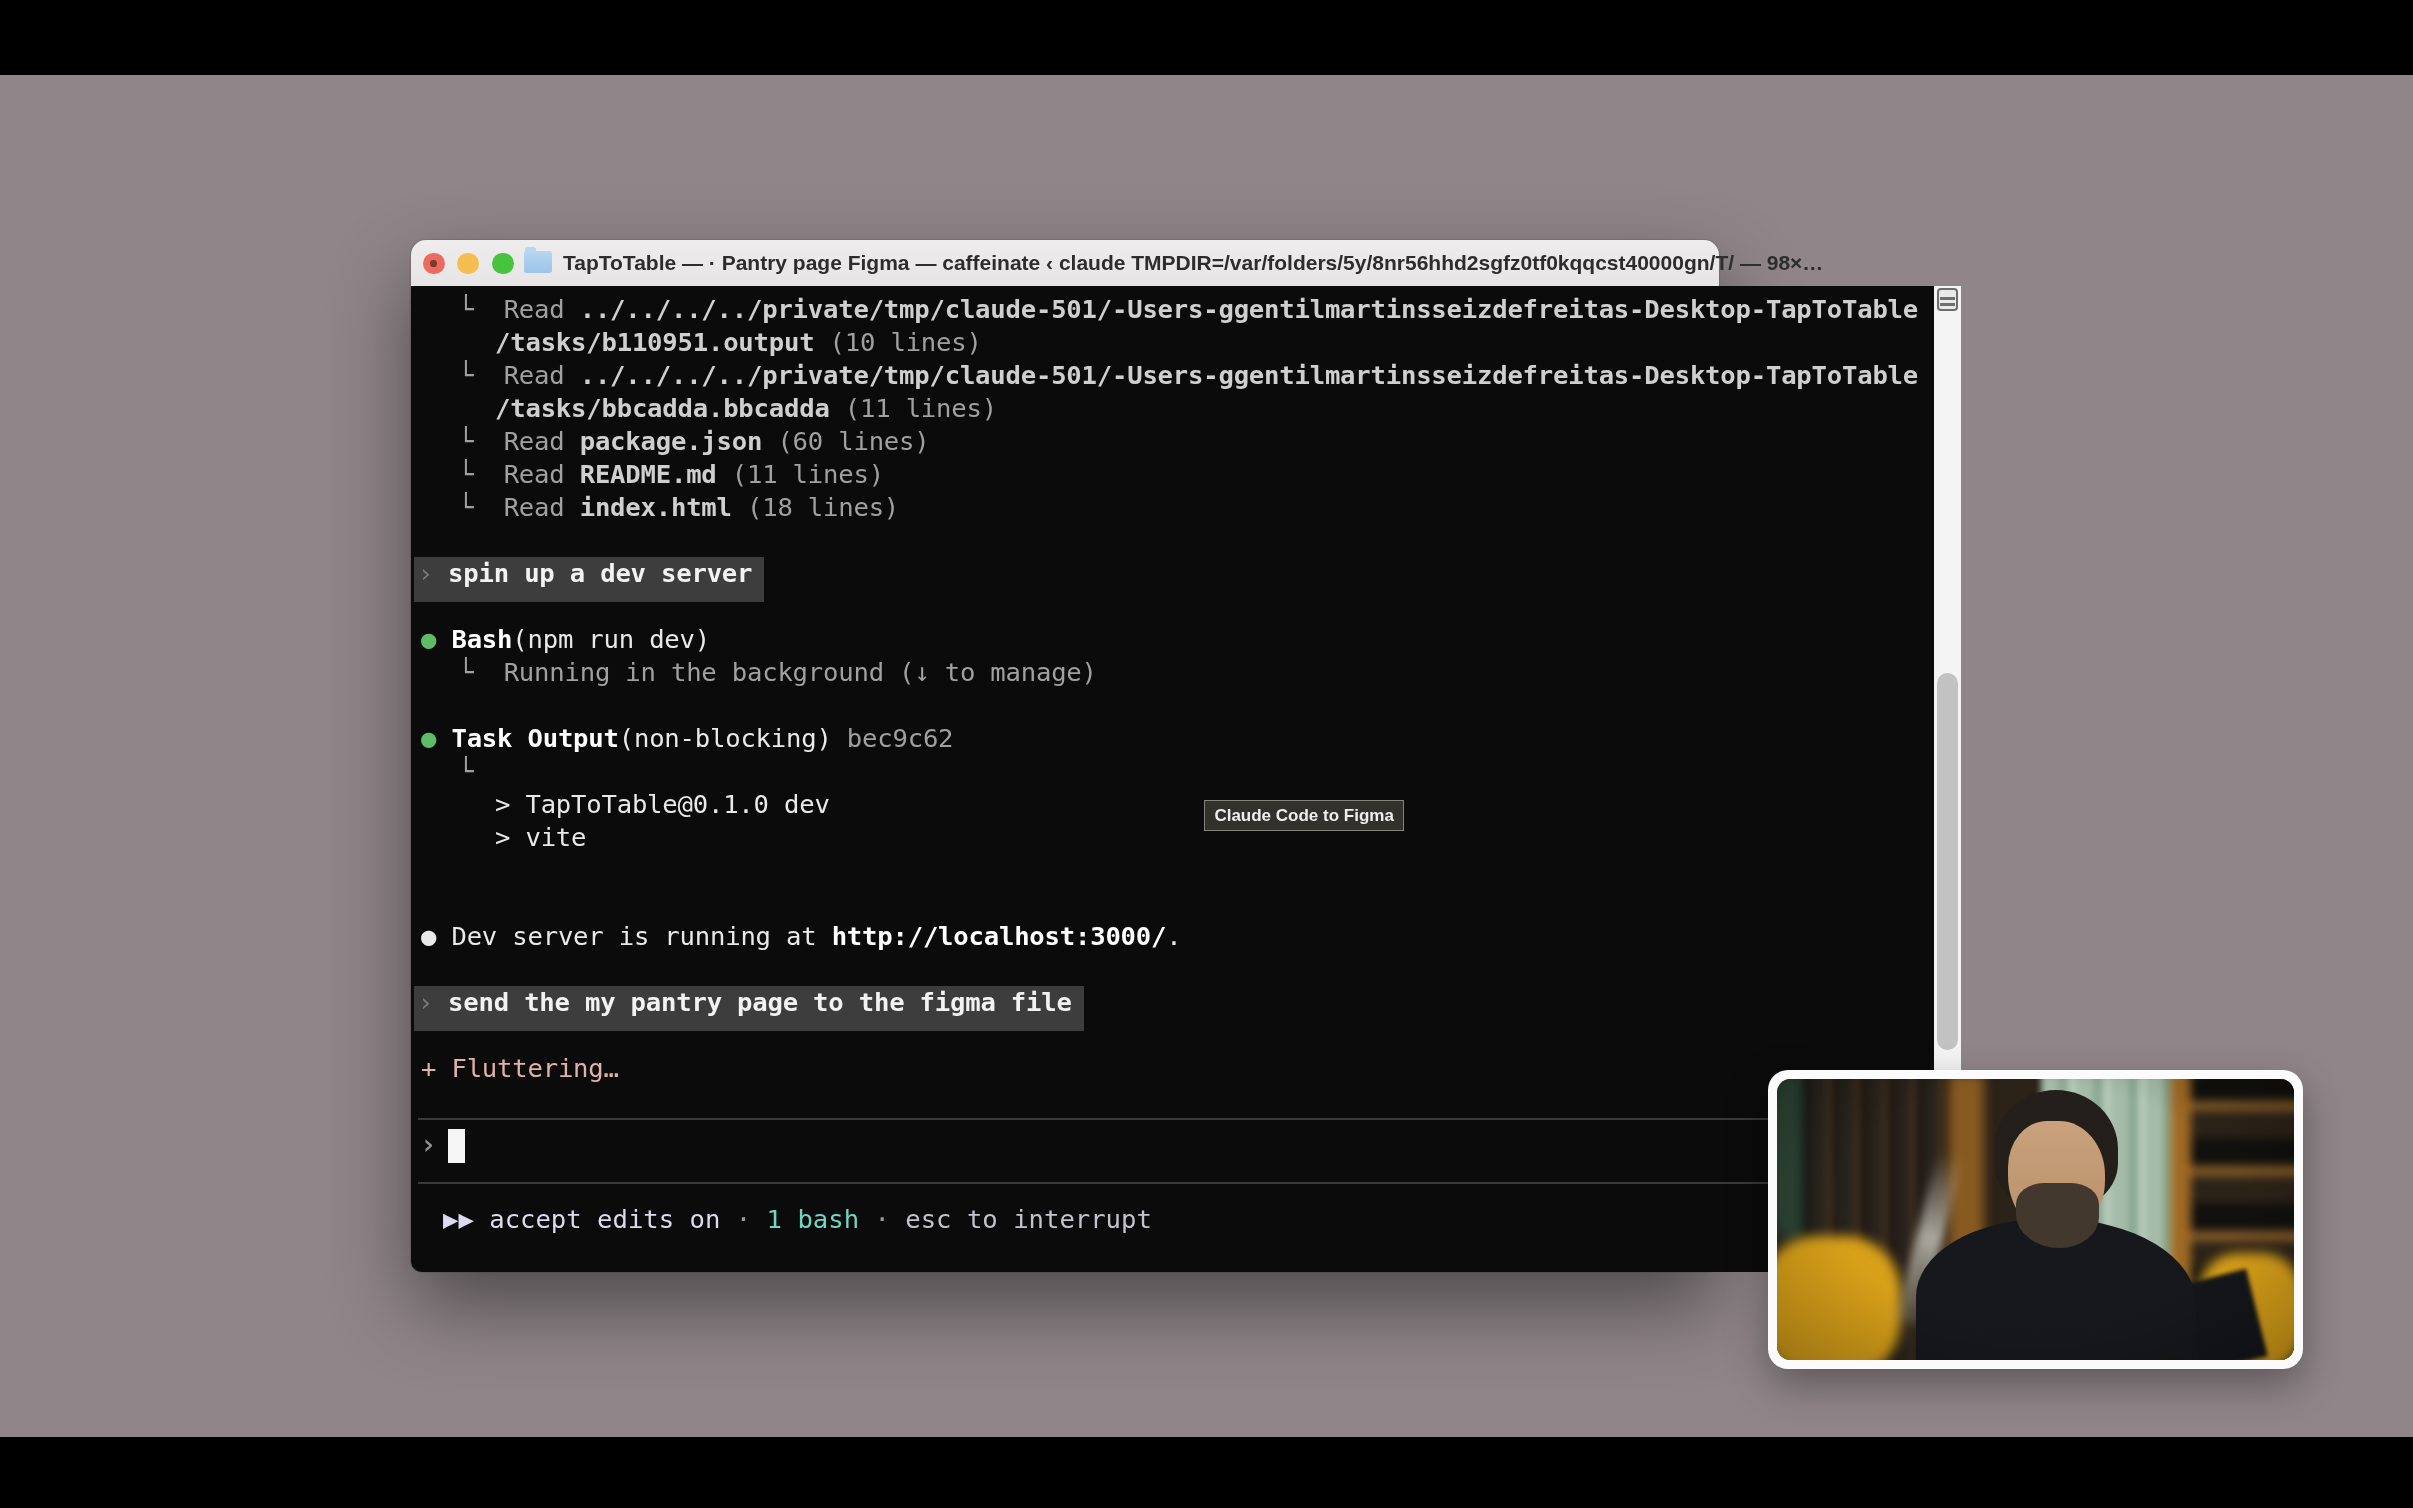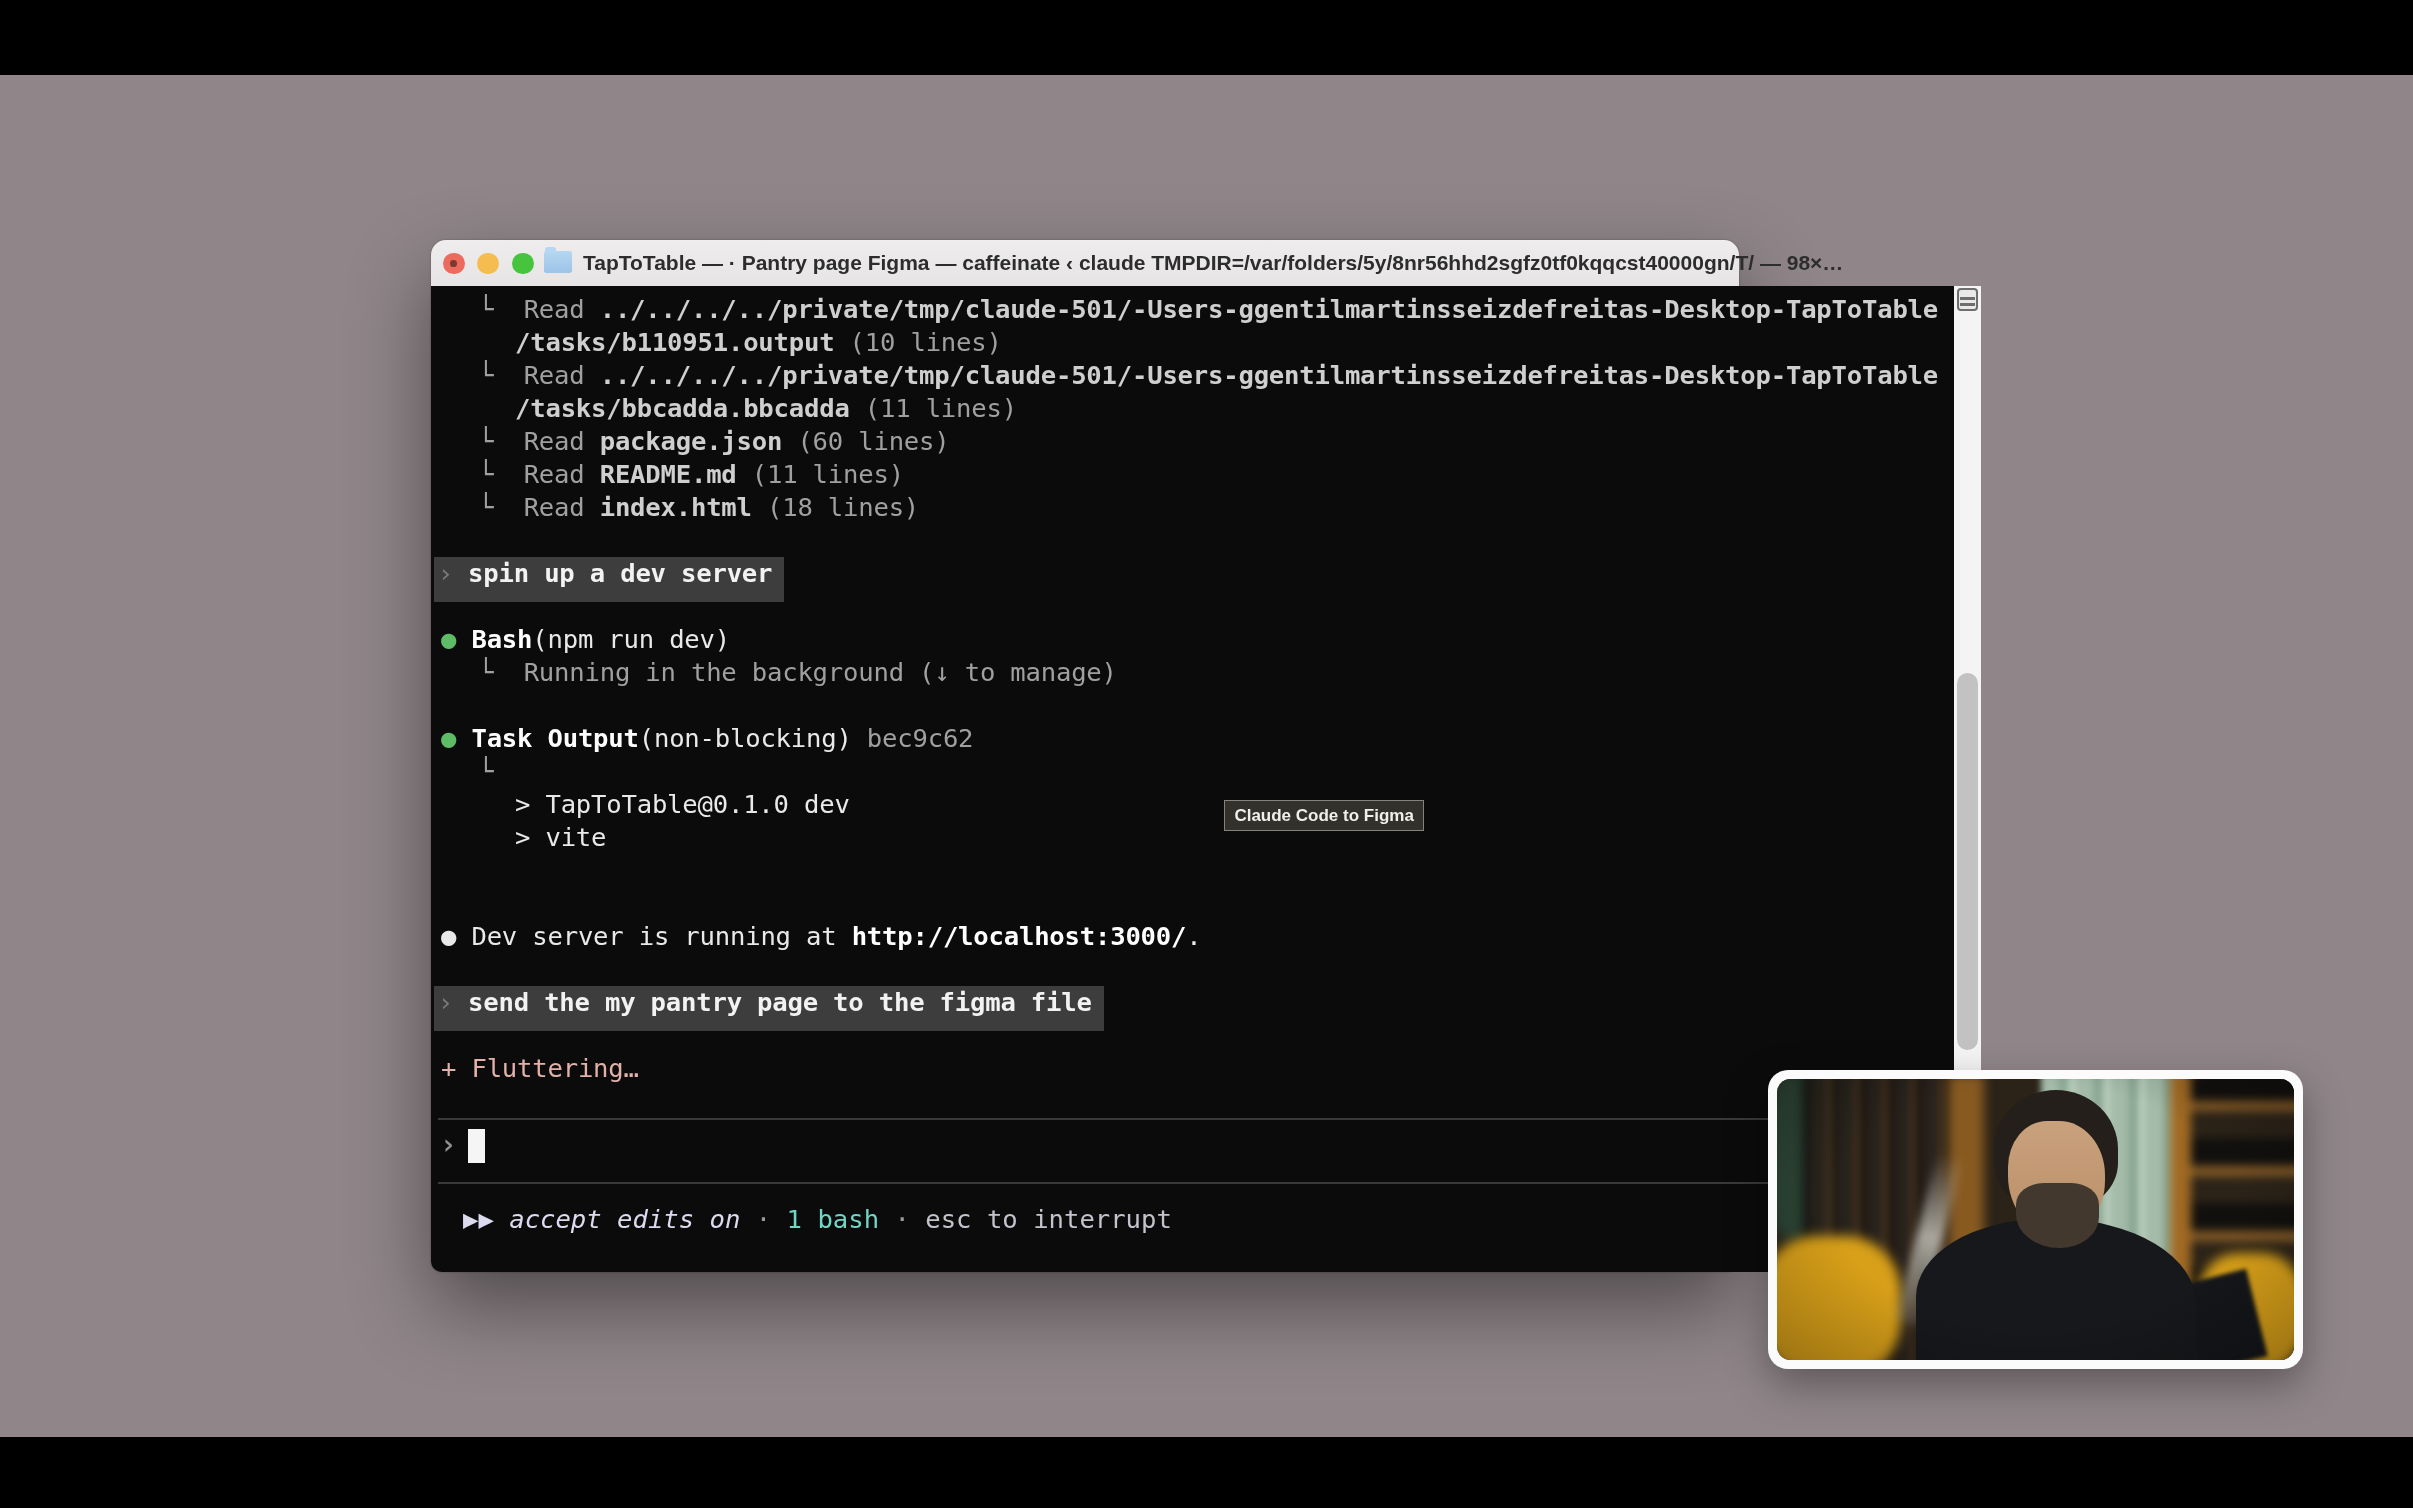--- a/index.html
+++ b/index.html
@@ -4,21 +4,21 @@
 <style>
   html,body{margin:0;padding:0;background:#000;}
   .stage{position:relative;width:2413px;height:1508px;overflow:hidden;
          font-family:"DejaVu Sans Mono",monospace;background:var(--c-letterbox,#000);}
   .letterbox{position:absolute;left:0;width:2413px;background:var(--c-letterbox,#000);z-index:90;}
   .letterbox.top{top:0;height:75px;}
   .letterbox.bottom{top:1437px;height:71px;}
   .desktop{position:absolute;left:0;top:75px;width:2413px;height:1362px;background:var(--c-desktop,#90868a);}
 
   
-  .terminal-window{position:absolute;left:431px;top:240px;width:1308px;height:1032px;
+  .terminal-window{position:absolute;left:411px;top:240px;width:1308px;height:1032px;
     border-radius:15px 15px 10.8px 10.8px;box-shadow:0 34px 81px rgba(0,0,0,.45),0 0 2px rgba(0,0,0,.35);
     z-index:10;}
   .titlebar{position:absolute;left:0;top:0;width:100%;height:46px;
     background:linear-gradient(var(--c-titlebar,#eeecec),#e6e4e4);
     border-bottom:1.3px solid #cfcdcd;border-radius:15px 15px 0 0;}
   .tl{position:absolute;top:12.8px;width:21.5px;height:21.5px;border-radius:50%;}
   .tl.red{left:12px;background:var(--c-traffic_red,#ec6a5e);}
   .tl.red::after{content:"";position:absolute;left:7.4px;top:7.4px;width:6.7px;height:6.7px;border-radius:50%;background:#7e3a30;}
   .tl.yellow{left:46px;background:var(--c-traffic_yellow,#f5bd4f);}
   .tl.green{left:81px;background:var(--c-traffic_green,#47c43e);}
@@ -39,21 +39,21 @@
 
   .seg-gray{color:var(--c-gray,#a0a0a0);}
   .seg-path{color:var(--c-path,#cfcfcf);font-weight:bold;}
   .seg-white{color:var(--c-white,#e9e9e9);}
   .seg-boldwhite{color:var(--c-boldwhite,#ffffff);font-weight:bold;}
   .seg-green{color:var(--c-green,#5ebb66);}
   .seg-salmon{color:var(--c-salmon,#e2b2aa);}
   .seg-chevron{color:var(--c-chevron,#7a7a7a);}
   .seg-hltext{color:var(--c-hltext,#f2f2f2);font-weight:bold;}
   .seg-arrows{color:var(--c-lav,#dcdaee);}
-  .seg-lav{color:var(--c-lav,#dcdaee);font-style:italic;}
+  .seg-lav{color:var(--c-lav,#dcdaee);}
   .seg-teal{color:var(--c-teal,#6fd6c6);}
   .seg-dot{color:var(--c-dot,#9a9aa2);}
   .seg-esc{color:var(--c-esc,#c4c3cc);}
 
   .divider{position:absolute;left:6.7px;width:1508px;height:2px;background:var(--c-divider,#393939);}
   .divider.d1{top:832px;}
   .divider.d2{top:896px;}
   .prompt-char{position:absolute;left:8.8px;top:842px;font-size:28px;line-height:33px;font-weight:bold;
     color:var(--c-prompt,#8f8f8f);}
   .cursor-block{position:absolute;left:37px;top:843px;width:17px;height:34px;background:var(--c-cursor,#f5f5f5);}

